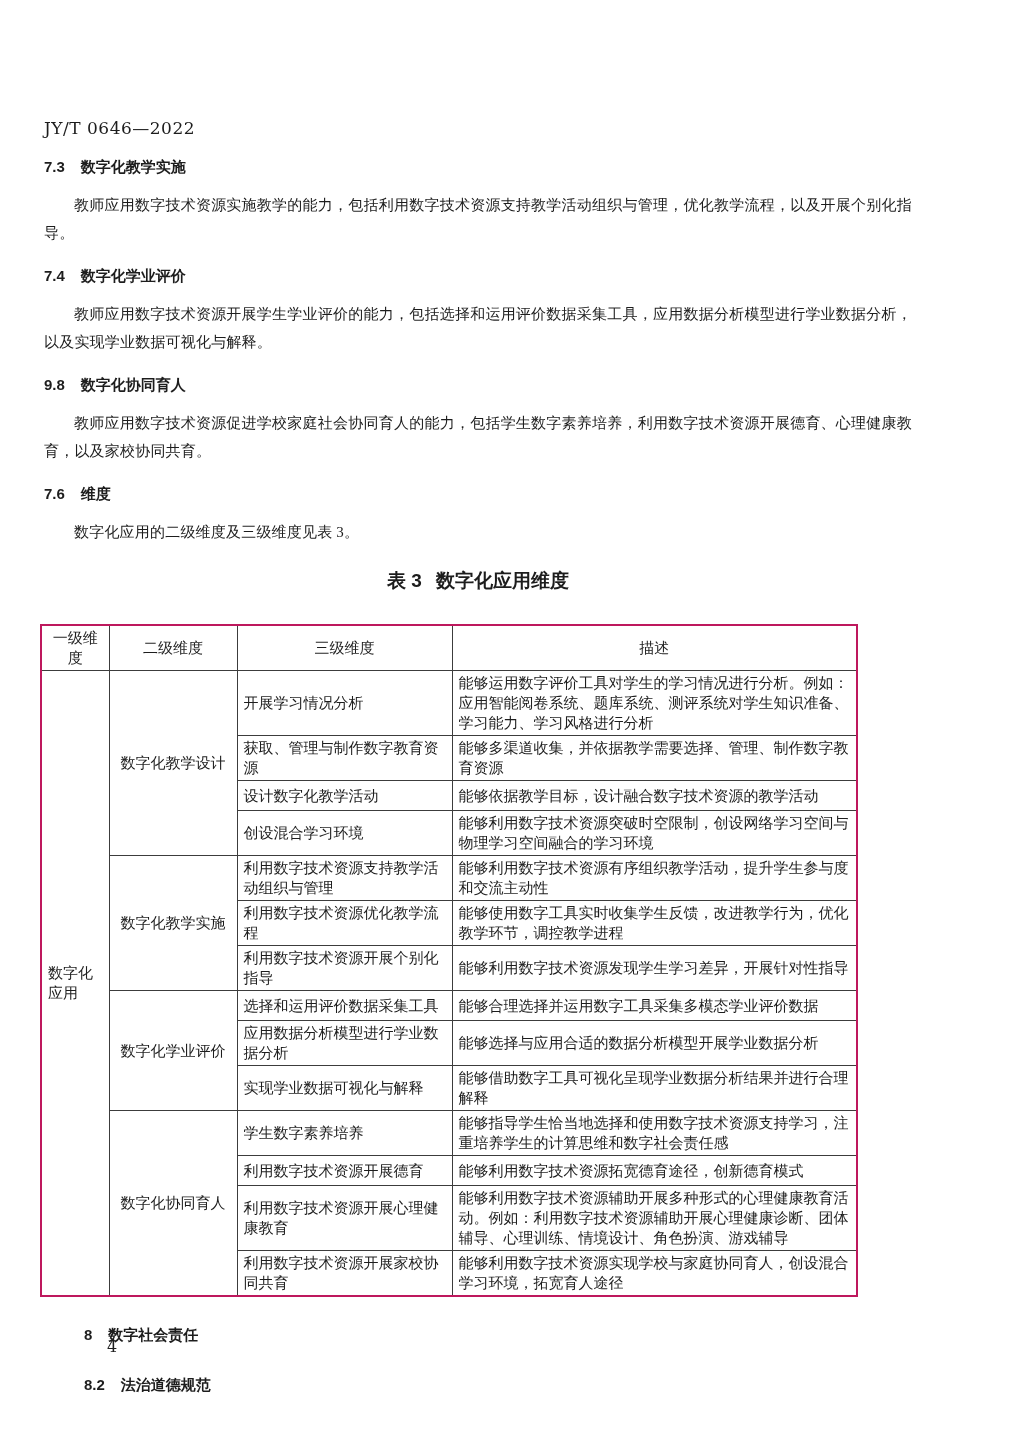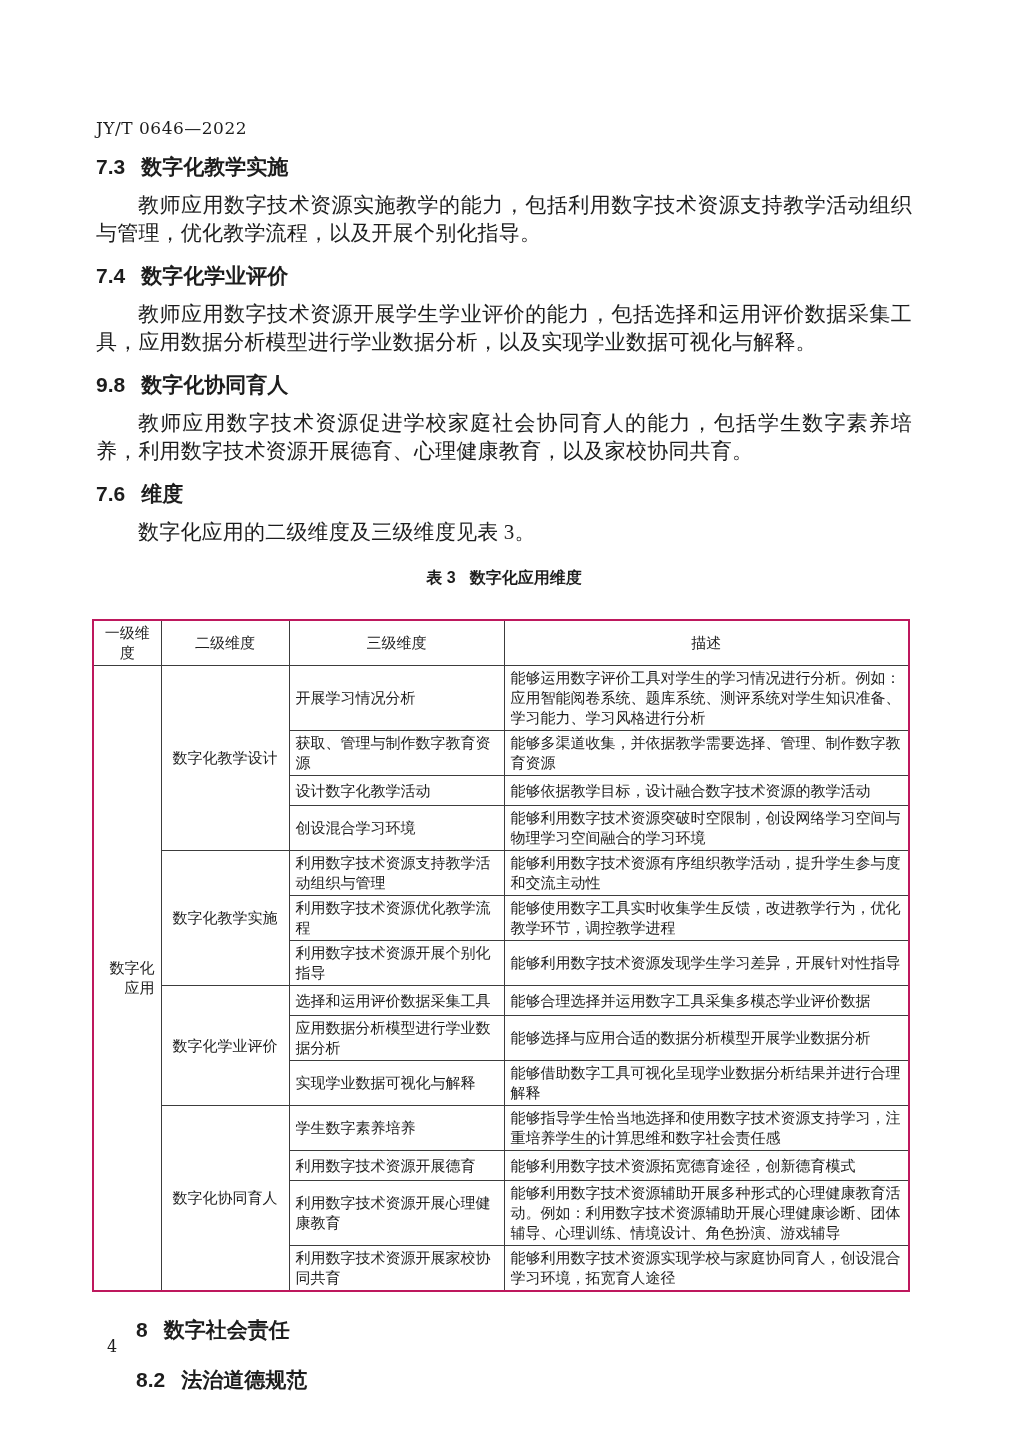--- a/index.html
+++ b/index.html
@@ -1,51 +1,51 @@
 <!DOCTYPE html>
 <html><head>
 <meta charset="utf-8">
 <style>
   html,body{margin:0;padding:0;background:#e8e8e8;}
   .page{
     width:1024px;height:1448px;background:#ffffff;color:#1d1d1d;
     font-family:"Liberation Serif","DejaVu Serif",serif;
     box-sizing:border-box;position:relative;
-    padding:118px 112px 0 96px;overflow:hidden;
+    padding:118px 112px 0 44px;overflow:hidden;
   }
   .doc-code{font-size:17px;letter-spacing:0.5px;font-family:"DejaVu Serif","Liberation Serif",serif;}
   .heading{
     font-family:"Liberation Sans","DejaVu Sans",sans-serif;
-    font-weight:bold;font-size:21px;line-height:24px;margin-top:17px;
+    font-weight:bold;font-size:15px;line-height:24px;margin-top:17px;
   }
   .heading .num{margin-right:16px;font-weight:bold;}
   .para{
-    font-size:21px;line-height:28px;text-indent:2em;
+    font-size:15px;line-height:28px;text-indent:2em;
     text-align:justify;margin-top:12px;letter-spacing:0.2px;
   }
   .tbl-caption{
     text-align:center;margin-top:22px;
     font-family:"Liberation Sans","DejaVu Sans",sans-serif;
-    font-weight:bold;font-size:16px;
+    font-weight:bold;font-size:19px;
   }
   .tbl-caption .cap-label{margin-right:14px;}
   table.dims{
     border-collapse:collapse;margin-top:30px;margin-left:-4px;
     width:816px;table-layout:fixed;
     border:2px solid #be185d;
   }
   table.dims th,table.dims td{
     border:1px solid #3c3c3c;
     font-size:15px;line-height:20px;
     padding:2px 6px;vertical-align:middle;
     font-weight:normal;height:30px;box-sizing:border-box;
     word-break:break-all;
   }
   table.dims th{text-align:center;height:33px;}
-  td.c1{width:68px;padding:2px 3px;text-align:right;}
+  td.c1{width:68px;padding:2px 3px;}
   td.c2{width:128px;text-align:center;padding:2px 3px;}
   col.w1{width:68px}col.w2{width:128px}col.w3{width:215px}col.w4{width:405px}
   .sec8-block .heading{margin-top:26px;margin-left:40px;}
   .page-number{
     position:absolute;left:107px;bottom:92px;
     font-size:16px;font-family:"DejaVu Serif","Liberation Serif",serif;
   }
 </style>
 </head>
 <body>

